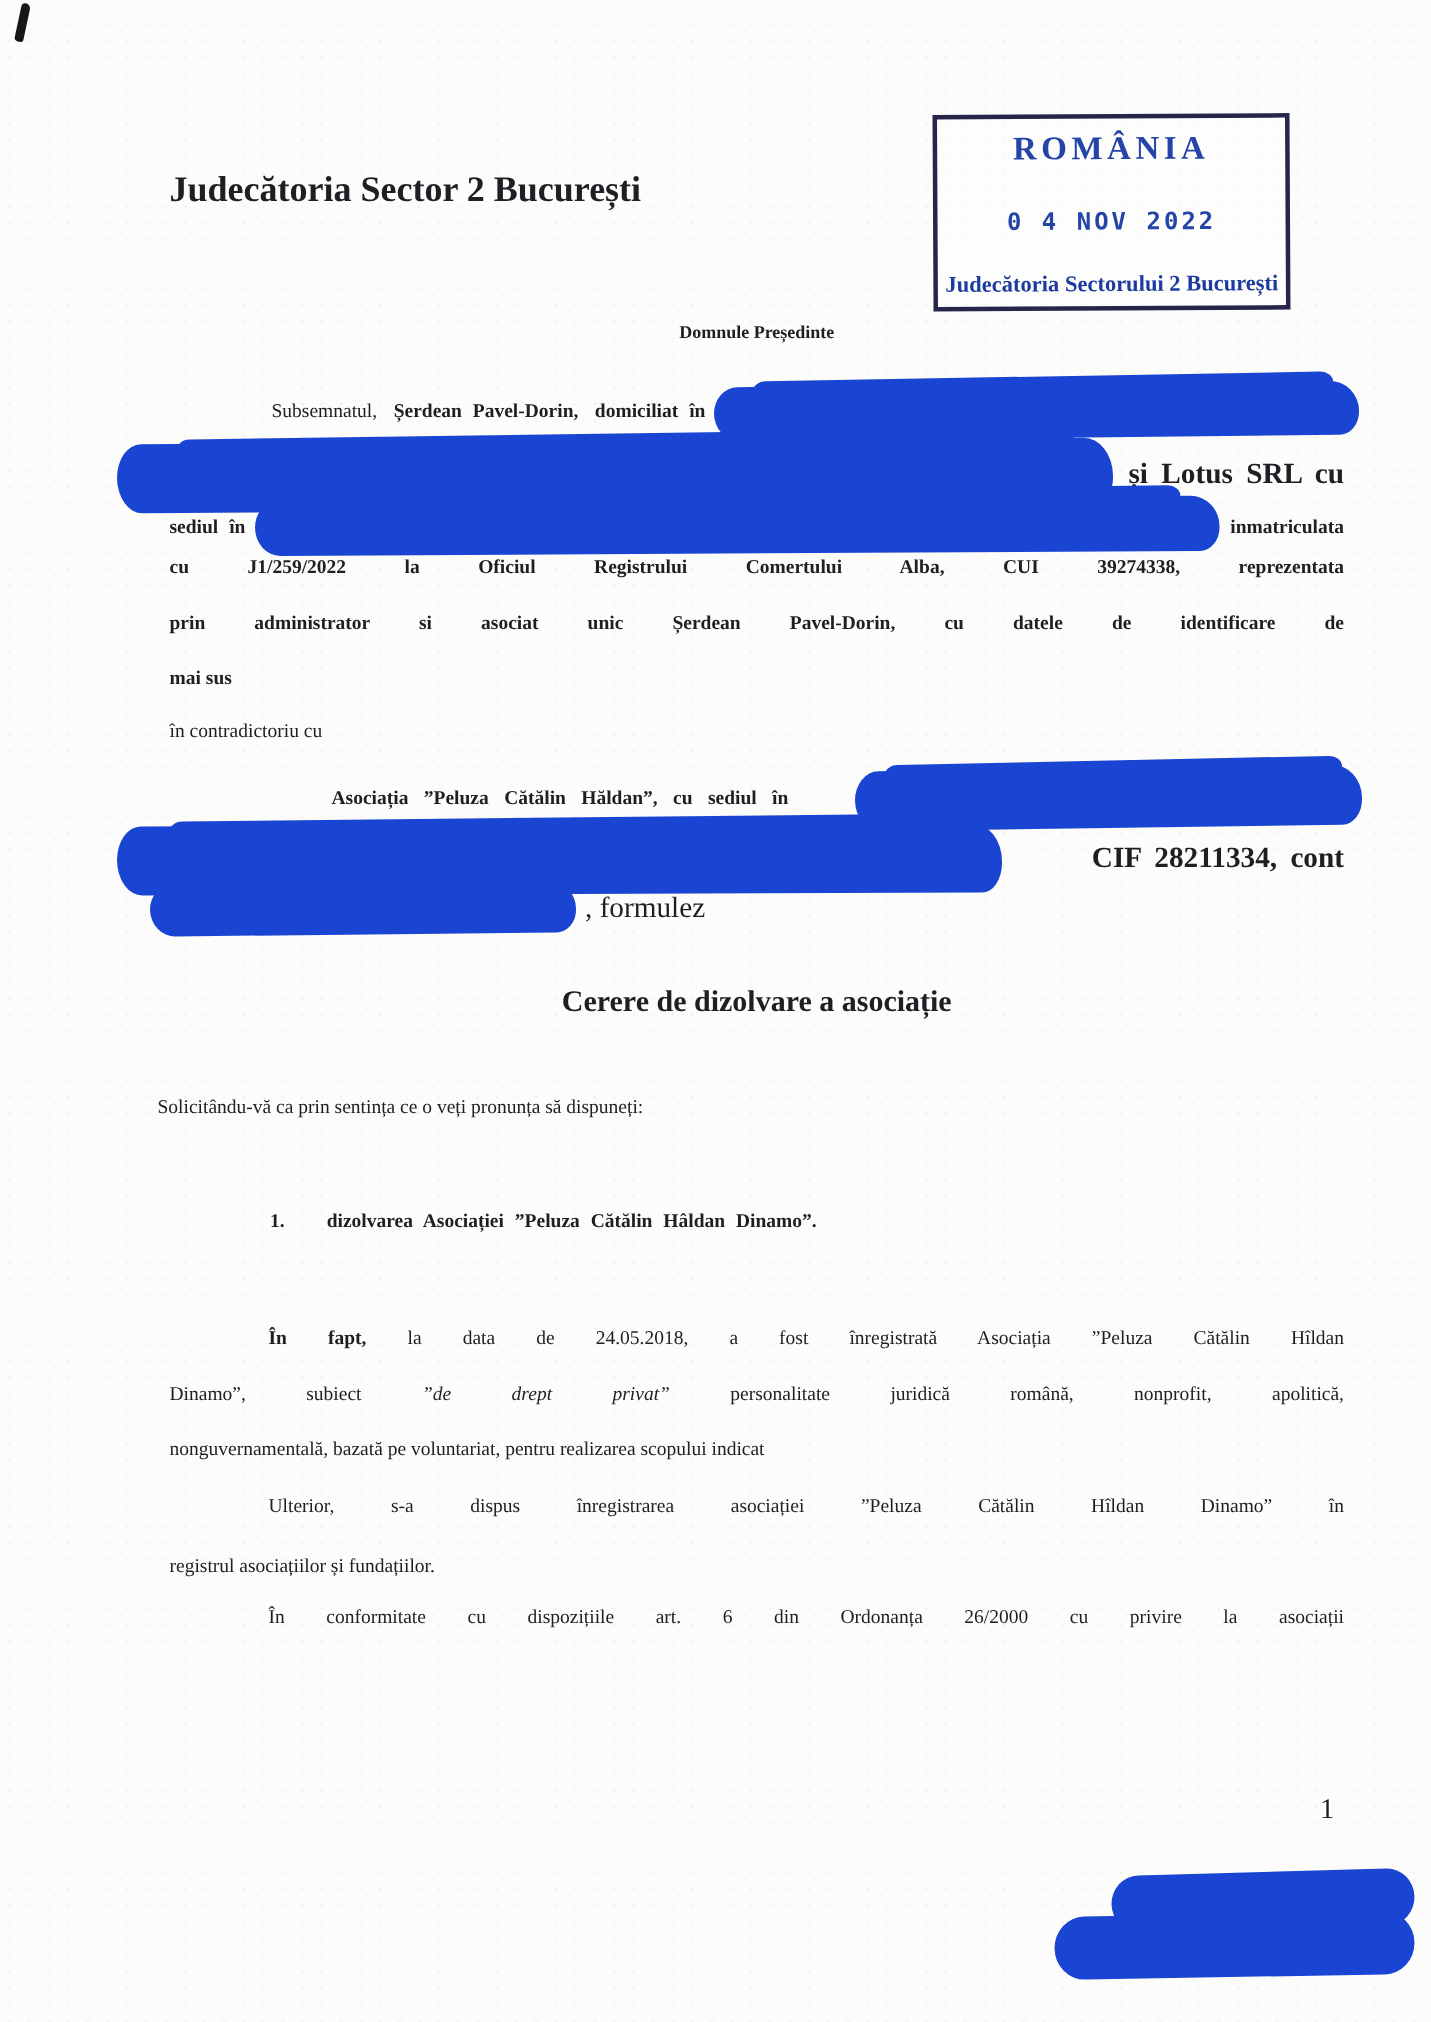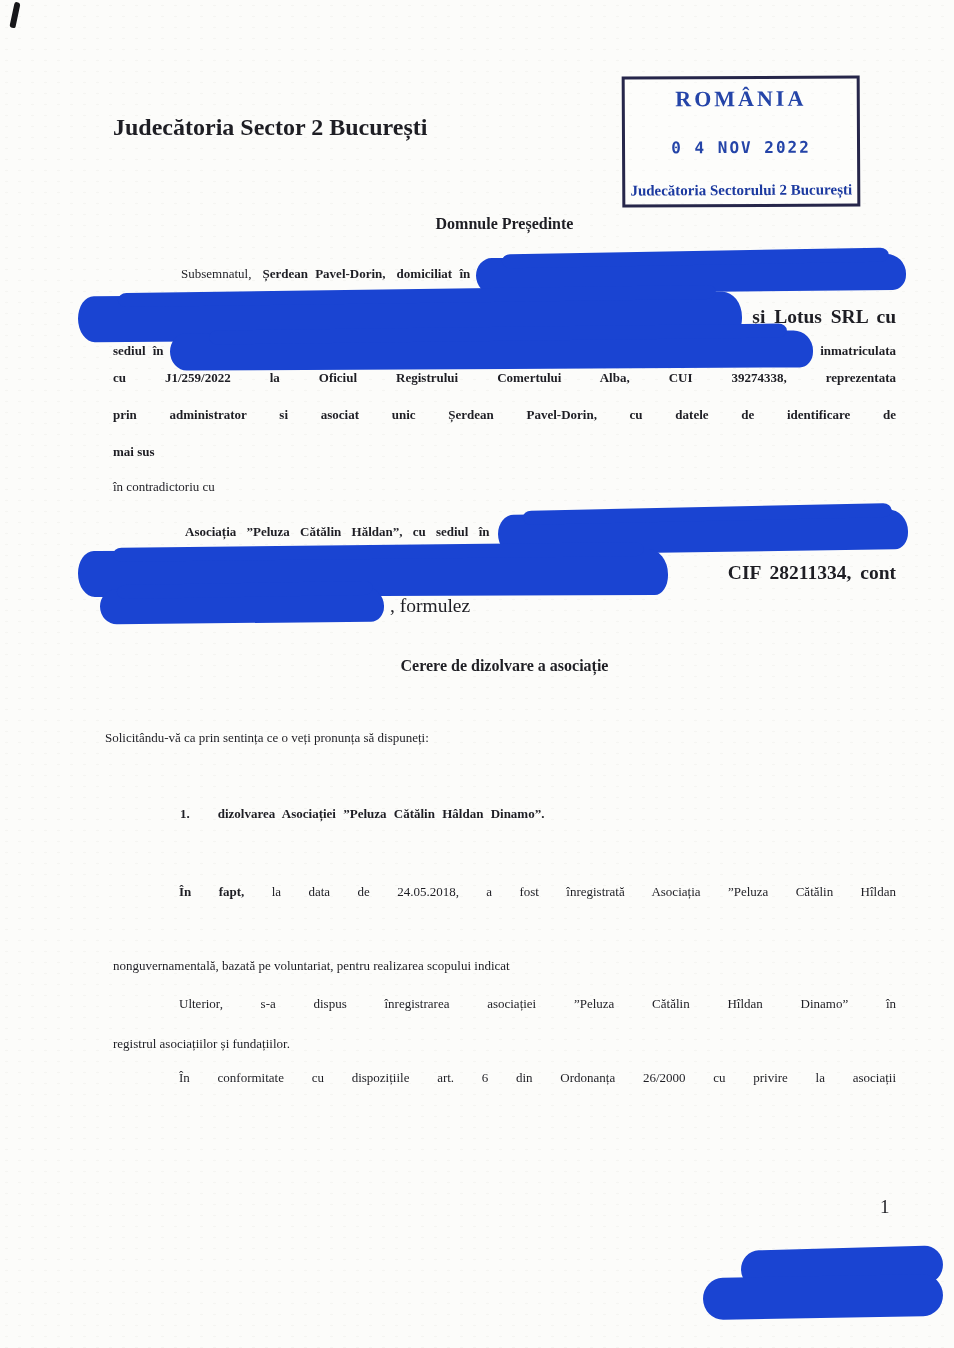--- a/index.html
+++ b/index.html
@@ -71,21 +71,21 @@
   <div class="corner-mark"></div>
 
   <div class="row b" style="top:113px;font-size:24px;">Judecătoria Sector 2 București</div>
 
   <div class="stamp">
     <div class="stamp-country">ROMÂNIA</div>
     <div class="stamp-date">0 4 NOV 2022</div>
     <div class="stamp-court">Judecătoria Sectorului 2 București</div>
   </div>
 
-  <div class="row b center" style="top:214px;font-size:16px;">Domnule Președinte</div>
+  <div class="row b center" style="top:214px;font-size:12px;">Domnule Președinte</div>
 
   <div class="row flexrow" style="top:256px;">
     <span style="width:68px;flex:none;"></span>
     <span class="nowrap ws4">Subsemnatul,</span>
     <span class="nowrap b ws4" style="margin-left:11px;">Șerdean Pavel-Dorin,</span>
     <span class="nowrap b ws4" style="margin-left:11px;">domiciliat în</span>
     <span class="redact grow" style="height:36px;margin-left:6px;margin-right:-10px;transform:rotate(-0.6deg);"></span>
   </div>
 
   <div class="flexrow" style="position:absolute;left:78px;right:58px;top:294px;font-size:19.5px;">
@@ -100,50 +100,53 @@
   </div>
 
   <div class="row b just" style="top:370px;">cu J1/259/2022 la Oficiul Registrului Comertului Alba, CUI 39274338, reprezentata</div>
 
   <div class="row b just" style="top:407px;">prin administrator si asociat unic Șerdean Pavel-Dorin, cu datele de identificare de</div>
 
   <div class="row b" style="top:444px;">mai sus</div>
 
   <div class="row" style="top:479px;">în contradictoriu cu</div>
 
-  <div class="row flexrow" style="top:512px;">
+  <div class="row flexrow" style="top:512px;gap:36px;">
     <span style="width:72px;flex:none;"></span>
     <span class="nowrap b ws7">Asociația ”Peluza Cătălin Hăldan”, cu sediul în</span>
     <span class="redact grow" style="height:40px;margin-left:8px;margin-right:-12px;transform:rotate(-0.8deg);"></span>
   </div>
 
   <div class="flexrow" style="position:absolute;left:78px;right:58px;top:550px;font-size:19.5px;gap:48px;">
     <span class="redact grow" style="height:46px;transform:rotate(-0.2deg);"></span>
     <span class="nowrap b ws4" style="margin-left:12px;">CIF 28211334, cont</span>
   </div>
 
   <div class="flexrow" style="position:absolute;left:100px;right:58px;top:588px;font-size:19.5px;">
     <span class="redact" style="width:284px;height:35px;flex:none;transform:rotate(-0.6deg);"></span>
     <span class="nowrap" style="margin-left:6px;">, formulez</span>
   </div>
 
-  <div class="row b center" style="top:656px;font-size:16px;">Cerere de dizolvare a asociație</div>
+  <div class="row b center" style="top:656px;font-size:20px;">Cerere de dizolvare a asociație</div>
 
   <div class="row" style="top:730px;left:105px;">Solicitându-vă ca prin sentința ce o veți pronunța să dispuneți:</div>
 
   <div class="row flexrow" style="top:806px;">
     <span style="width:67px;flex:none;"></span>
     <span class="b">1.</span>
     <span class="b ws4" style="margin-left:28px;">dizolvarea Asociației ”Peluza Cătălin Hâldan Dinamo”.</span>
   </div>
 
   <div class="row just" style="top:884px;text-indent:66px;">
     <span class="b">În fapt,</span><span> la data de 24.05.2018, a fost înregistrată Asociația ”Peluza Cătălin Hîldan</span>
   </div>
 
+  <div class="row just" style="top:921px;">
+    <span>Dinamo”, subiect </span><span class="it">”de drept privat”</span><span> personalitate juridică română, nonprofit, apolitică,</span>
+  </div>
 
   <div class="row just" style="top:996px;text-indent:66px;">Ulterior, s-a dispus înregistrarea asociației ”Peluza Cătălin Hîldan Dinamo” în</div>
 
   <div class="row" style="top:958px;">nonguvernamentală, bazată pe voluntariat, pentru realizarea scopului indicat</div>
 
   <div class="row" style="top:1006px;margin-top:30px;">registrul asociațiilor și fundațiilor.</div>
 
   <div class="row just" style="top:1070px;text-indent:66px;">În conformitate cu dispozițiile art. 6 din Ordonanța 26/2000 cu privire la asociații</div>
 
 

